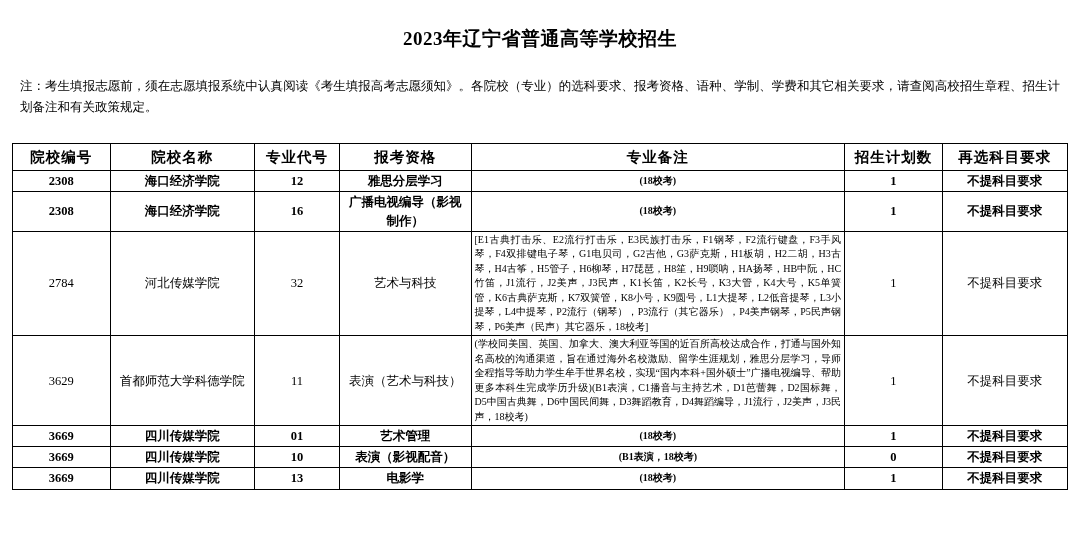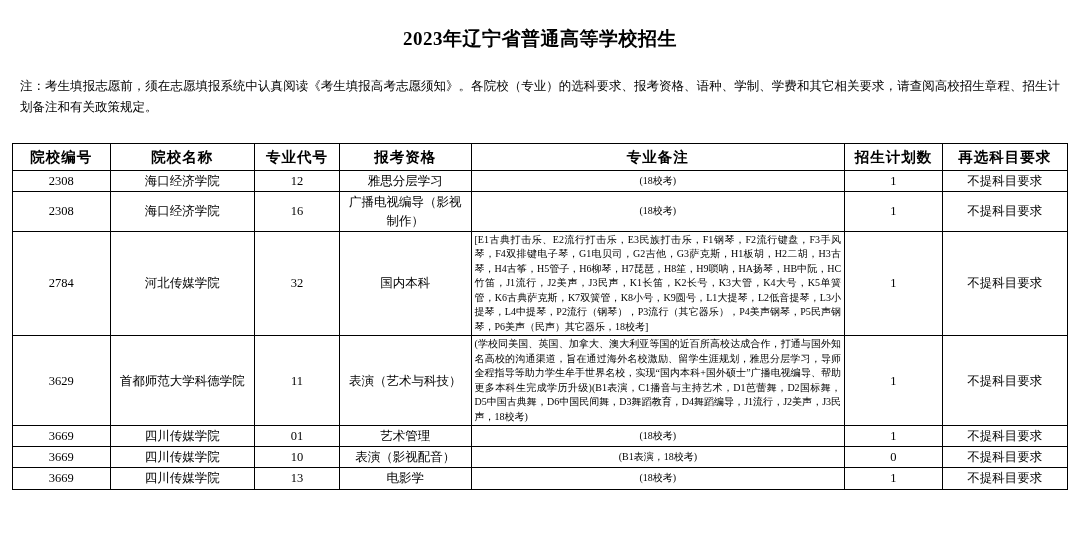--- a/index.html
+++ b/index.html
@@ -70,20 +70,21 @@
     padding: 4px 6px;
     line-height: 1.5;
     font-size: 10px;
   }
   td.remark.justify {
     text-align: justify;
     text-justify: inter-ideograph;
   }
   td.small-row {
     height: 17px;
+    font-weight: bold;
   }
 </style>
 </head>
 <body>
 
 <div class="page">
 
   <div class="title-block">
     <span class="title-line">2023年辽宁省普通高等学校招生</span>
   </div>
@@ -127,21 +128,21 @@
         <td class="small-row">16</td>
         <td class="small-row">广播电视编导（影视制作）</td>
         <td class="small-row remark">(18校考)</td>
         <td class="small-row">1</td>
         <td class="small-row">不提科目要求</td>
       </tr>
       <tr>
         <td>2784</td>
         <td>河北传媒学院</td>
         <td>32</td>
-        <td>国内本科</td>
+        <td>艺术与科技</td>
         <td class="remark justify">[E1古典打击乐、E2流行打击乐，E3民族打击乐，F1钢琴，F2流行键盘，F3手风琴，F4双排键电子琴，G1电贝司，G2吉他，G3萨克斯，H1板胡，H2二胡，H3古琴，H4古筝，H5管子，H6柳琴，H7琵琶，H8笙，H9唢呐，HA扬琴，HB中阮，HC竹笛，J1流行，J2美声，J3民声，K1长笛，K2长号，K3大管，K4大号，K5单簧管，K6古典萨克斯，K7双簧管，K8小号，K9圆号，L1大提琴，L2低音提琴，L3小提琴，L4中提琴，P2流行（钢琴），P3流行（其它器乐），P4美声钢琴，P5民声钢琴，P6美声（民声）其它器乐，18校考]</td>
         <td>1</td>
         <td>不提科目要求</td>
       </tr>
       <tr>
         <td>3629</td>
         <td>首都师范大学科德学院</td>
         <td>11</td>
         <td>表演（艺术与科技）</td>
         <td class="remark justify">(学校同美国、英国、加拿大、澳大利亚等国的近百所高校达成合作，打通与国外知名高校的沟通渠道，旨在通过海外名校激励、留学生涯规划，雅思分层学习，导师全程指导等助力学生牟手世界名校，实现“国内本科+国外硕士”广播电视编导、帮助更多本科生完成学历升级)(B1表演，C1播音与主持艺术，D1芭蕾舞，D2国标舞，D5中国古典舞，D6中国民间舞，D3舞蹈教育，D4舞蹈编导，J1流行，J2美声，J3民声，18校考)</td>

